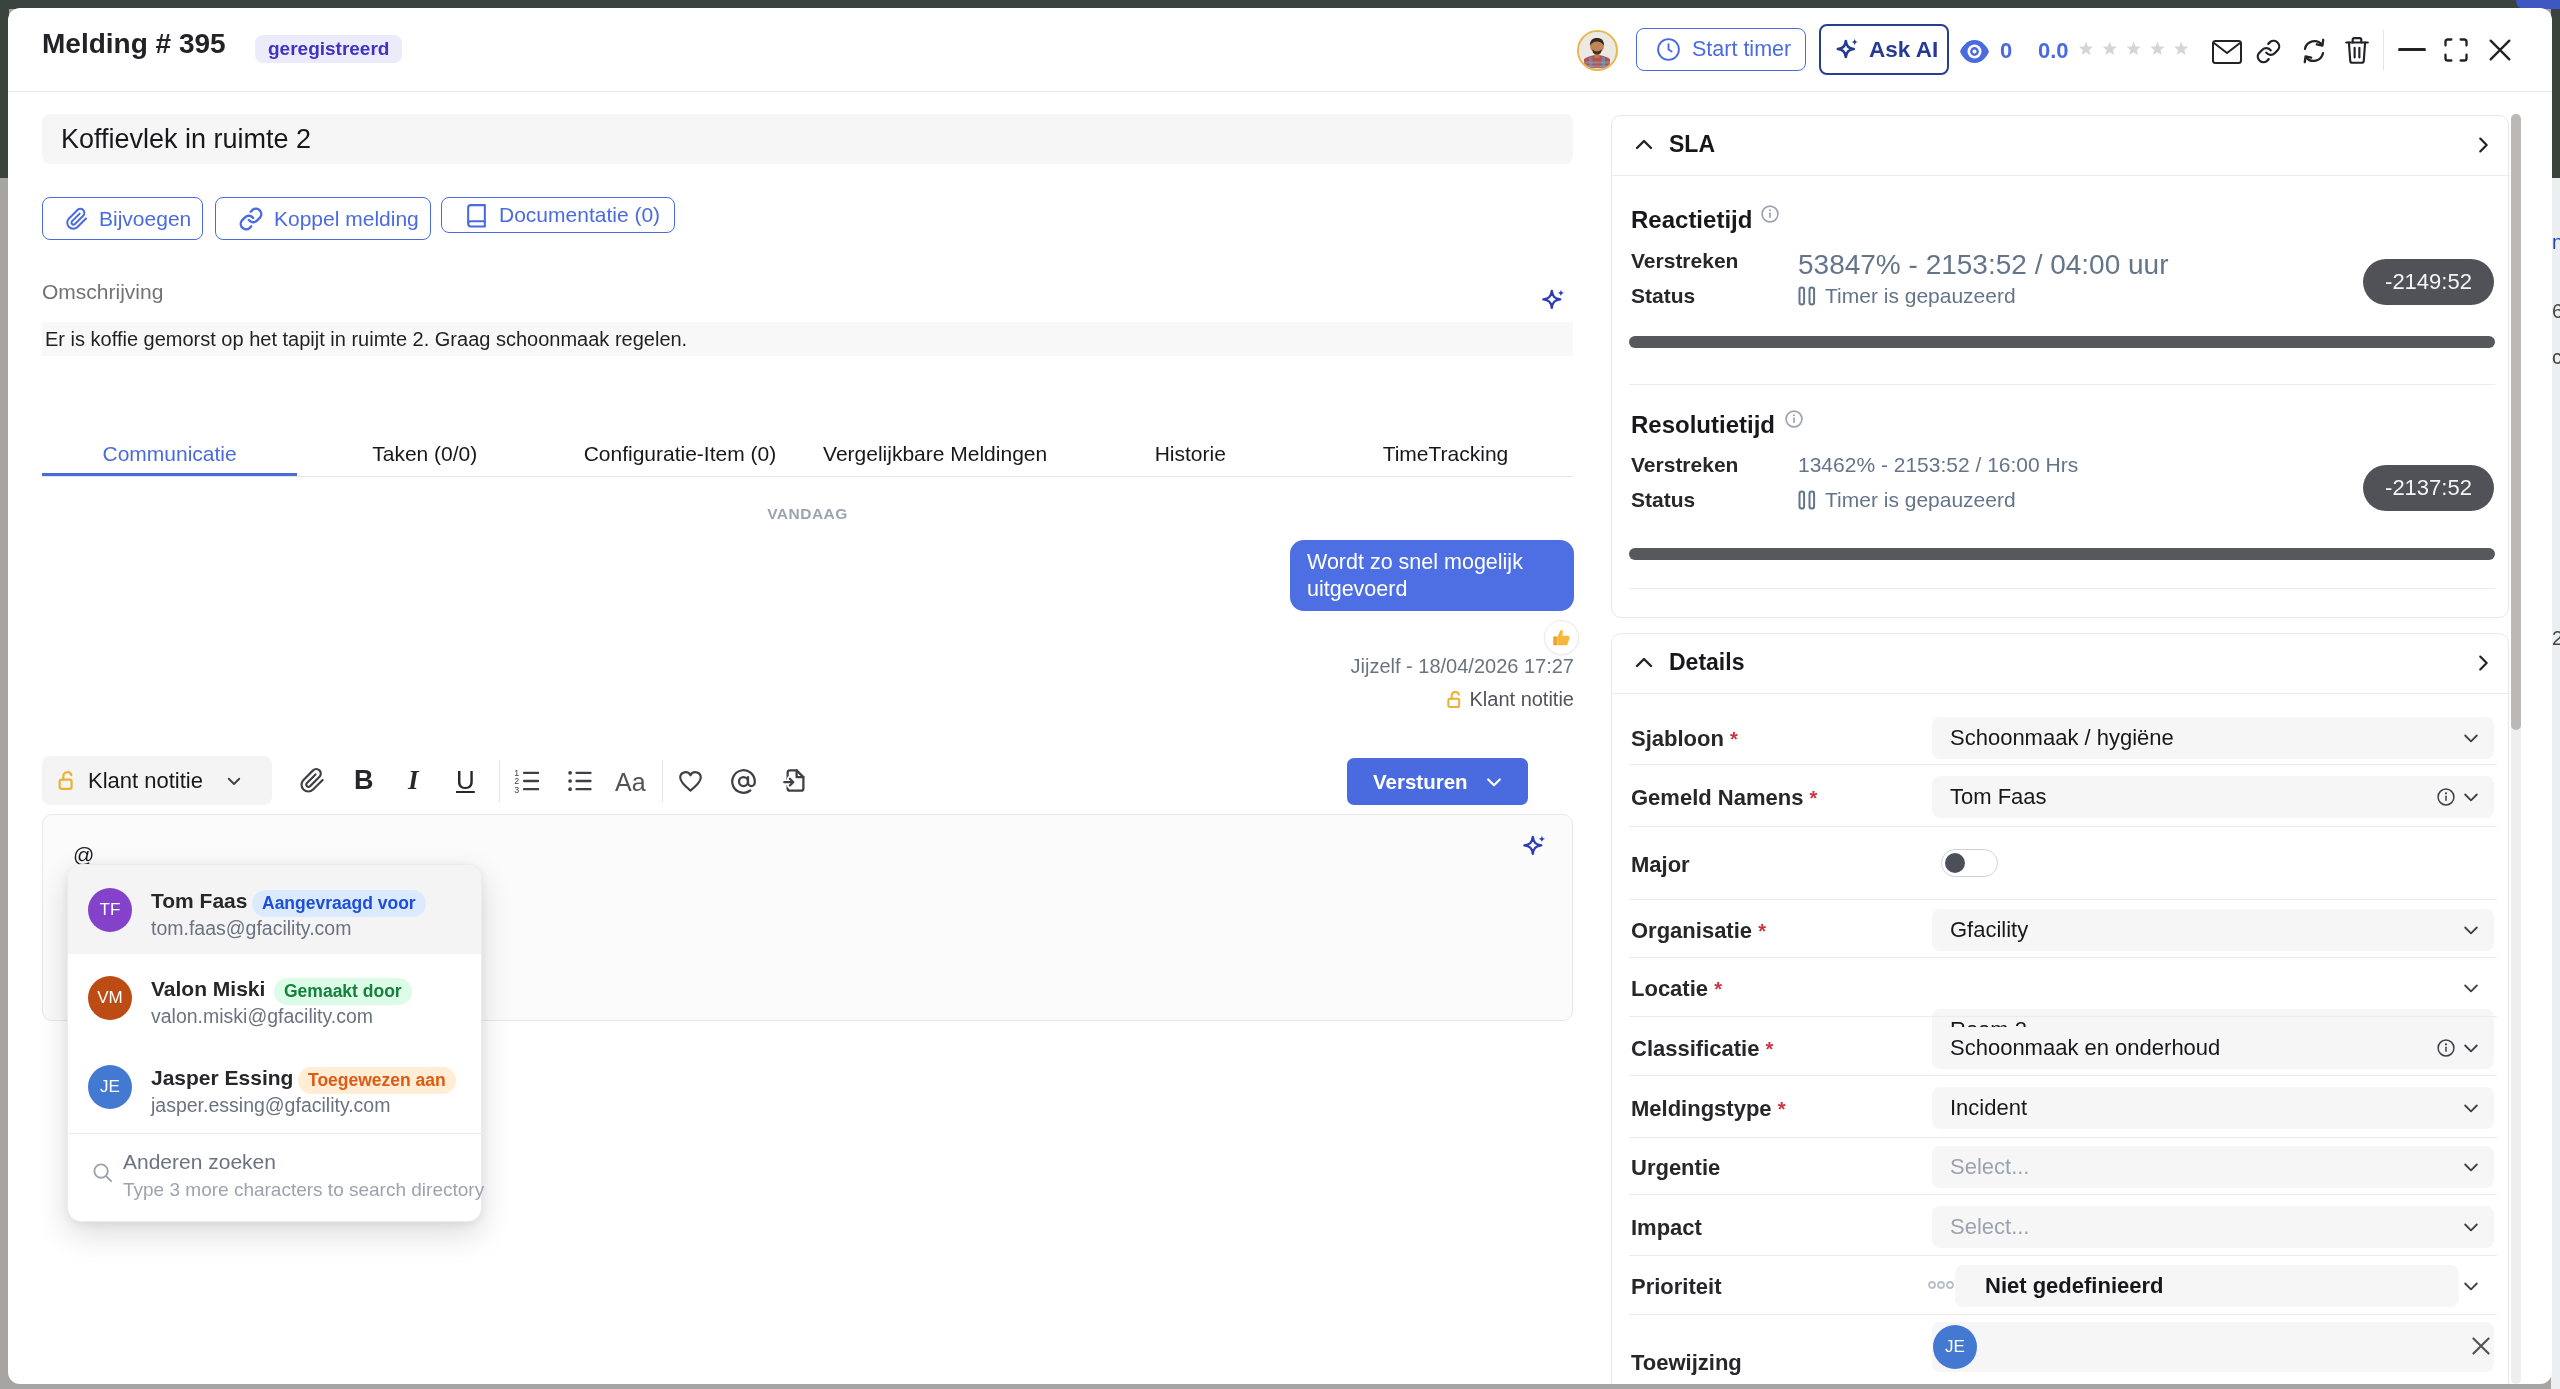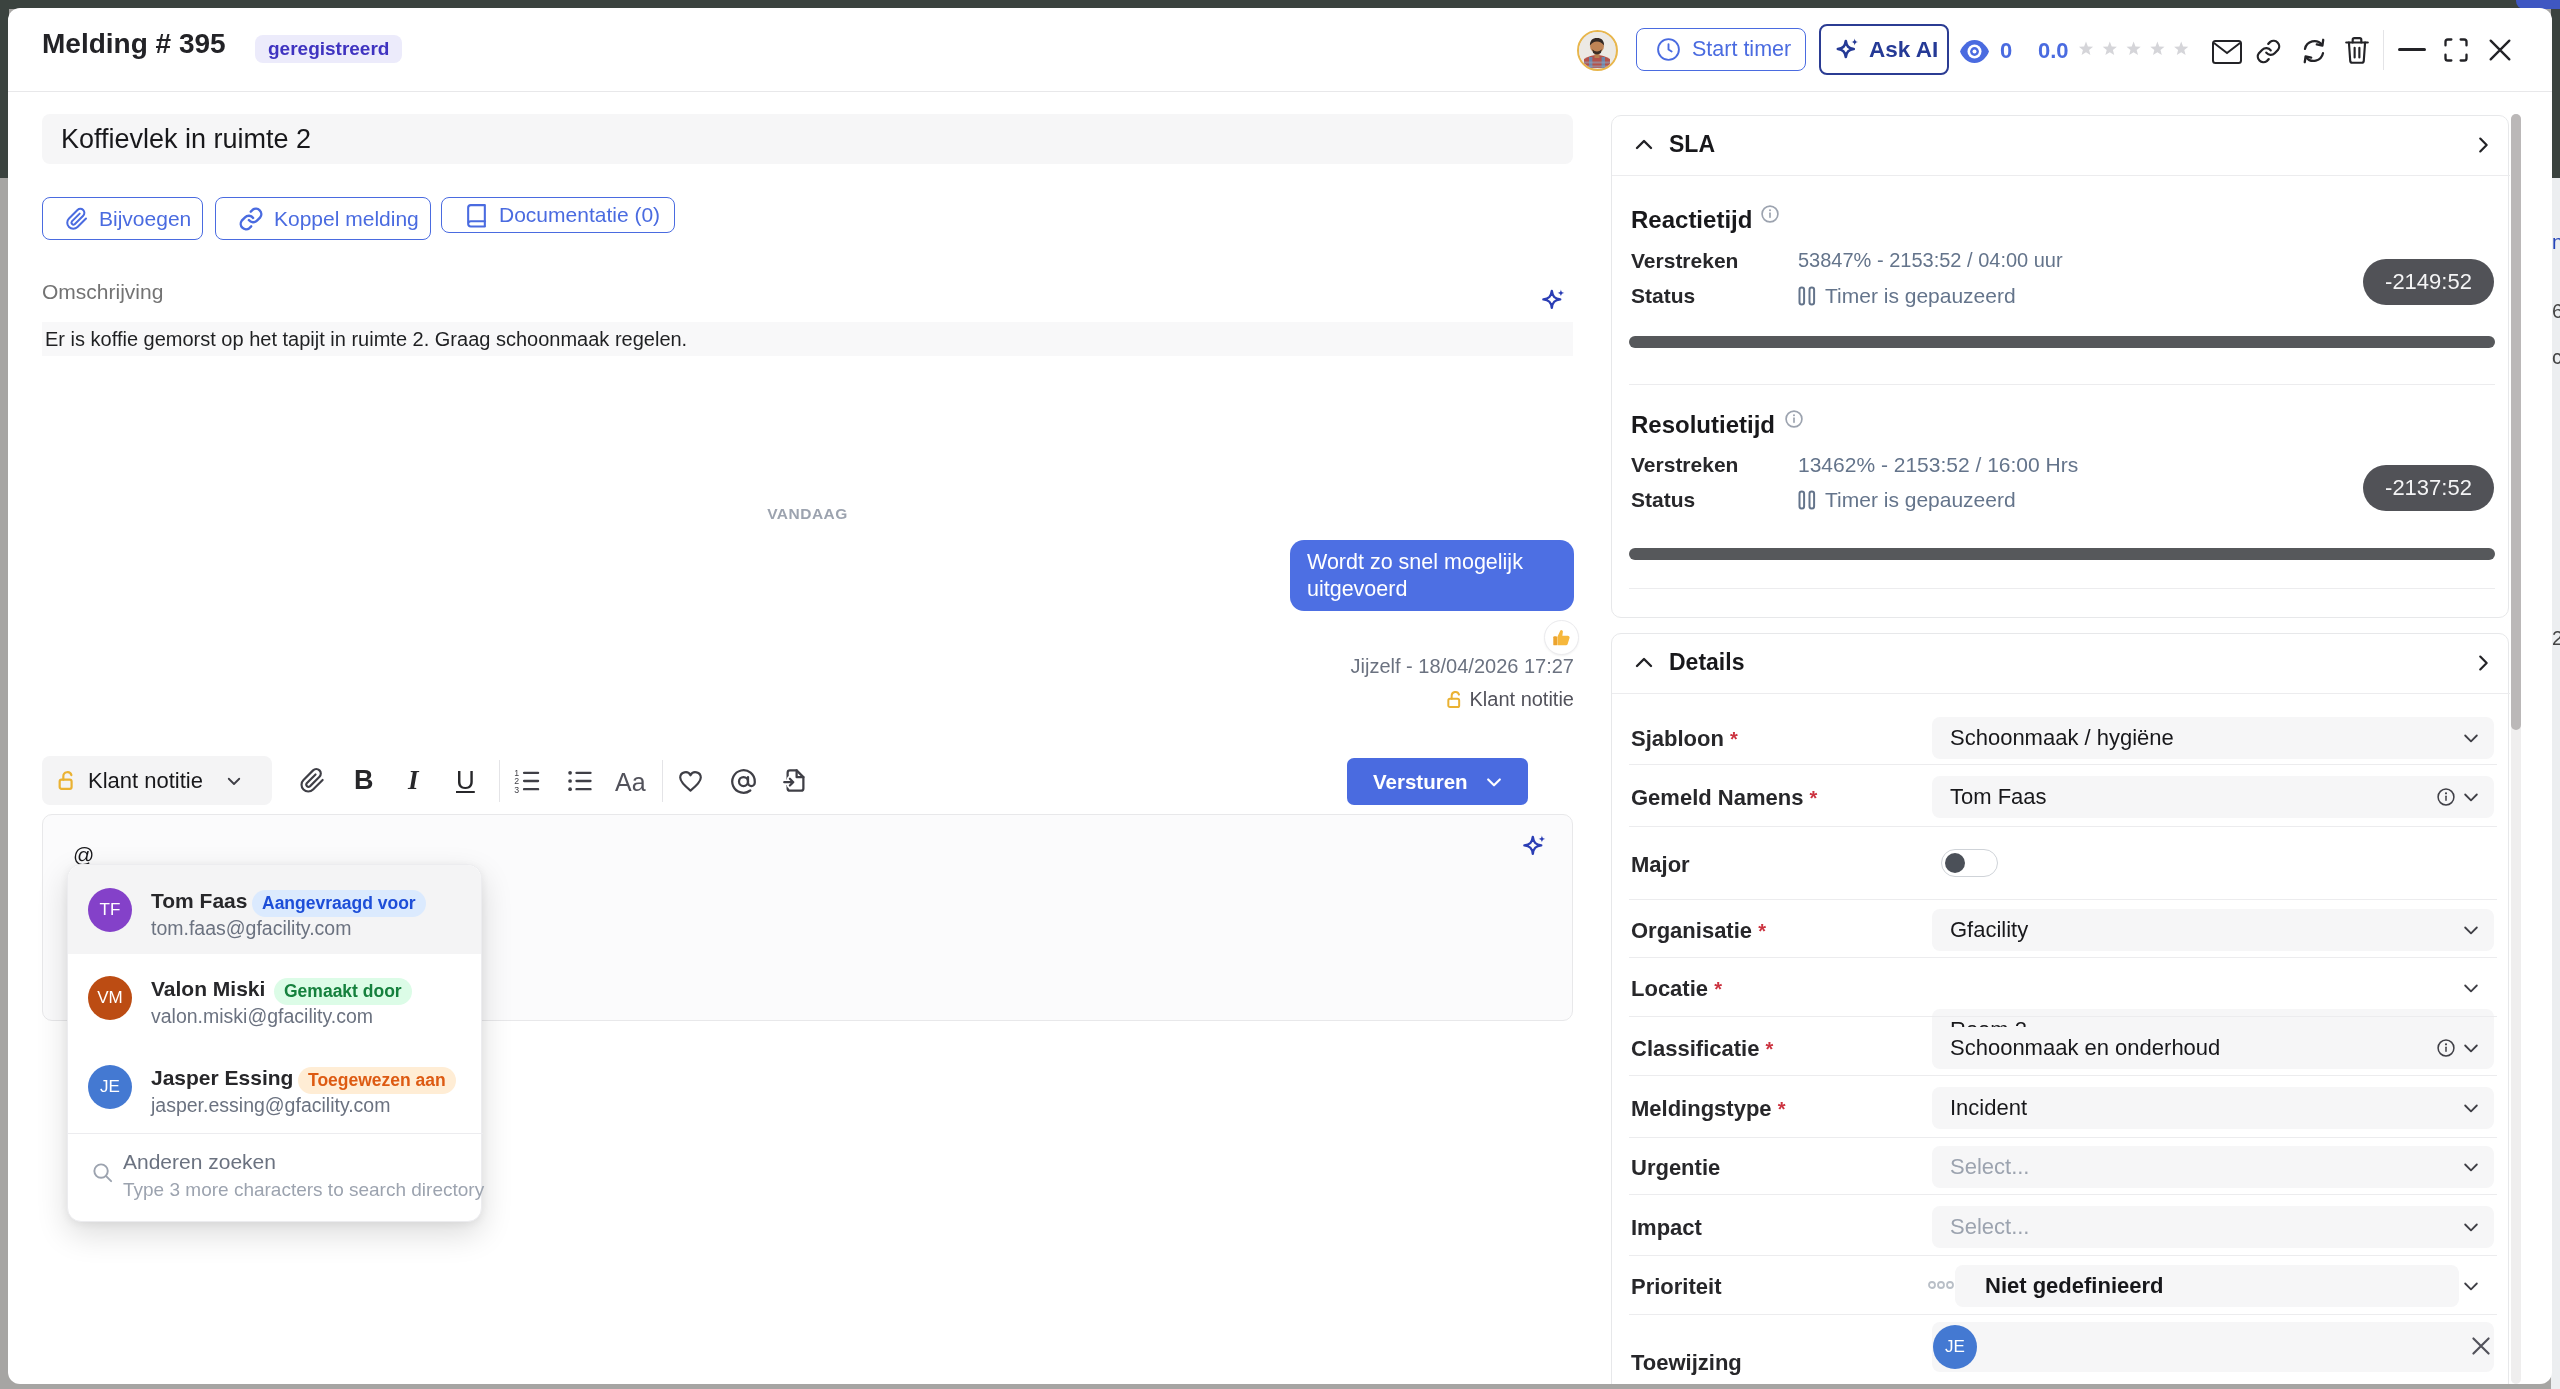--- a/index.html
+++ b/index.html
@@ -147,20 +147,28 @@
     <svg class="abs" style="left:1532px;top:279px;" width="27" height="27" viewBox="0 0 24 24" fill="none">
         <path d="M10.5 3.5 C11.2 8.5 13 10.3 18 11 C13 11.7 11.2 13.5 10.5 18.5 C9.8 13.5 8 11.7 3 11 C8 10.3 9.8 8.5 10.5 3.5 Z" stroke="#2b3eb5" stroke-width="2.1" stroke-linejoin="round"></path>
         <path d="M18.6 2.2 C18.9 4.25 19.6 4.95 21.65 5.25 C19.6 5.55 18.9 6.25 18.6 8.3 C18.3 6.25 17.6 5.55 15.55 5.25 C17.6 4.95 18.3 4.25 18.6 2.2 Z" fill="#2b3eb5"></path>
       </svg>
 
     <div class="abs" style="left:34px;top:272px;font-size:21px;color:#737373;">Omschrijving</div>
     <div class="abs" style="left:34px;top:314px;width:1531px;height:34px;background:#f8f8f9;display:flex;align-items:center;">
       <span style="font-size:20px;color:#1f2022;margin-left:3px;">Er is koffie gemorst op het tapijt in ruimte 2. Graag schoonmaak regelen.</span>
     </div>
 
+    <div class="abs" style="left:34px;top:422px;width:1531px;height:47px;display:flex;border-bottom:1px solid #e5e6e8;">
+      <div style="flex:1;text-align:center;font-size:21px;color:#4a6be0;padding-top:12px;border-bottom:3px solid #4a6be0;">Communicatie</div>
+      <div style="flex:1;text-align:center;font-size:21px;color:#18181b;padding-top:12px;">Taken (0/0)</div>
+      <div style="flex:1;text-align:center;font-size:21px;color:#18181b;padding-top:12px;">Configuratie-Item (0)</div>
+      <div style="flex:1;text-align:center;font-size:21px;color:#18181b;padding-top:12px;">Vergelijkbare Meldingen</div>
+      <div style="flex:1;text-align:center;font-size:21px;color:#18181b;padding-top:12px;">Historie</div>
+      <div style="flex:1;text-align:center;font-size:21px;color:#18181b;padding-top:12px;">TimeTracking</div>
+    </div>
 
     <div class="abs" style="left:1282px;top:532px;width:284px;height:71px;background:#4d6fe3;border-radius:14px;color:#fff;font-size:21.5px;line-height:27px;padding:9px 0 0 17px;">Wordt zo snel mogelijk<br>uitgevoerd</div>
 
     <div class="abs" style="left:34px;top:497px;width:1531px;text-align:center;font-size:15.5px;font-weight:700;letter-spacing:0.5px;color:#9ca3af;">VANDAAG</div>
     <div class="abs" style="left:1536px;top:612px;width:35px;height:35px;border-radius:50%;background:#fff;border:1px solid #ebebee;box-shadow:0 1px 2px rgba(0,0,0,0.06);display:flex;align-items:center;justify-content:center;">
       <svg width="22" height="22" viewBox="0 0 24 24">
           <path d="M7 10.5 l3.2 -6.8 a1.8 1.8 0 0 1 2.8 1.2 l-0.6 4.6 h5.9 a2 2 0 0 1 1.9 2.6 l-2 6.5 a2 2 0 0 1-1.9 1.4 H7z" fill="#f6b73c"></path>
           <rect x="2.5" y="10" width="4.2" height="10" rx="1.3" fill="#eca42f"></rect>
         </svg>
     </div>
@@ -274,21 +282,21 @@
         </svg>
       <div class="abs" style="left:0;top:59px;width:898px;height:1px;background:#ececee;"></div>
 
       <div class="abs" style="left:19px;top:90px;font-size:24px;font-weight:700;color:#18181b;">Reactietijd</div>
       <svg class="abs" style="left:148px;top:88px;" width="20" height="20" viewBox="0 0 24 24" fill="none" stroke="#9ca3af" stroke-width="2">
           <circle cx="12" cy="12" r="9.5"></circle>
           <path d="M12 11 v5" stroke-linecap="round"></path>
           <circle cx="12" cy="7.6" r="1.2" fill="#9ca3af" stroke="none"></circle>
         </svg>
       <div class="abs" style="left:19px;top:133px;font-size:21px;font-weight:700;color:#27272a;">Verstreken</div>
-      <div class="abs" style="left:186px;top:133px;font-size:20px;color:#64748b;">53847% - 2153:52 / 04:00 uur</div>
+      <div class="abs" style="left:186px;top:133px;font-size:28px;color:#64748b;">53847% - 2153:52 / 04:00 uur</div>
       <div class="abs" style="left:19px;top:168px;font-size:21px;font-weight:700;color:#27272a;">Status</div>
       <svg class="abs" style="left:186px;top:170px;" width="18" height="20" viewBox="0 0 18 20" fill="none" stroke="#64748b" stroke-width="2">
           <rect x="1.5" y="1.5" width="4.6" height="17" rx="2.3"></rect>
           <rect x="11.5" y="1.5" width="4.6" height="17" rx="2.3"></rect>
         </svg>
       <div class="abs" style="left:213px;top:168px;font-size:21px;color:#64748b;">Timer is gepauzeerd</div>
       <div class="abs" style="left:751px;top:143px;width:131px;height:46px;background:#515257;border-radius:23px;display:flex;align-items:center;justify-content:center;font-size:22px;color:#f4f4f5;">-2149:52</div>
       <div class="abs" style="left:17px;top:220px;width:866px;height:12px;background:#56585b;border-radius:6px;"></div>
       <div class="abs" style="left:17px;top:268px;width:866px;height:1px;background:#ececee;"></div>
 

